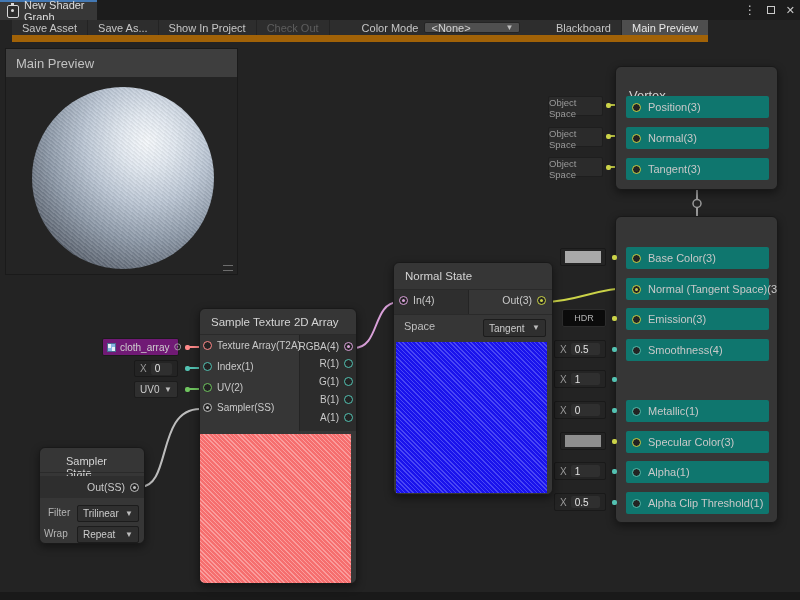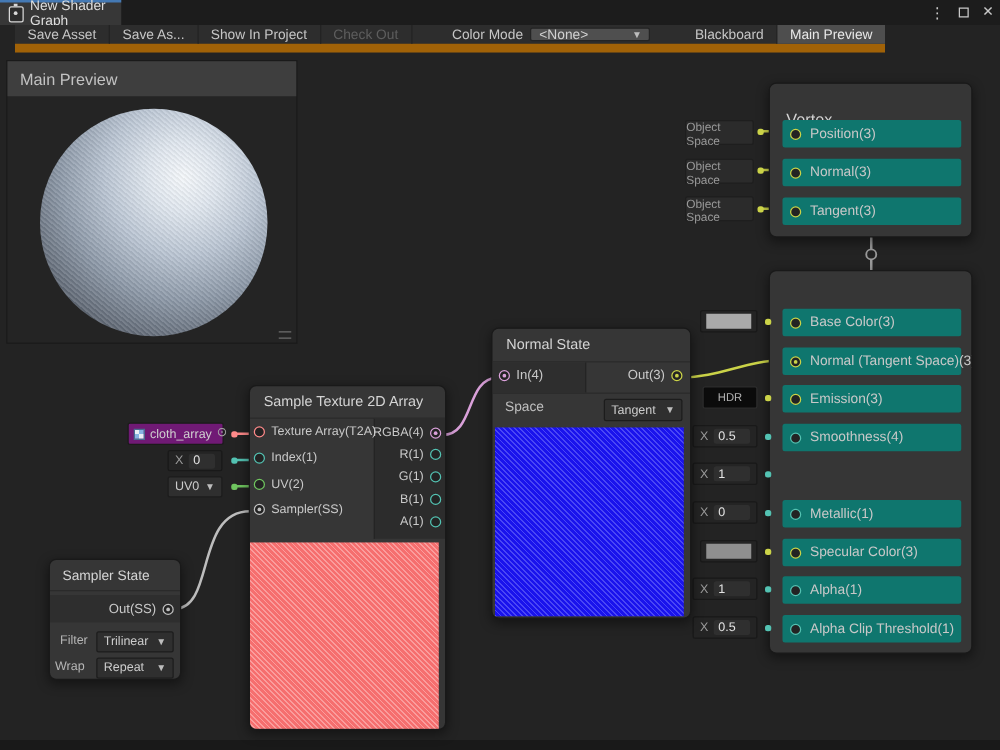--- a/index.html
+++ b/index.html
@@ -53,21 +53,21 @@
   .sphere::after{content:"";position:absolute;inset:0;border-radius:50%;
           background:repeating-linear-gradient(40deg, rgba(255,255,255,.10) 0 1px, rgba(0,0,0,.05) 2px 3px);}
   .grip{position:absolute;right:4px;bottom:3px;width:10px;height:4px;
         border-top:1px solid #6d6d6d;border-bottom:1px solid #6d6d6d;}
 
   .node{position:absolute;background:#363636;border:1px solid #191919;border-radius:6px;
         box-shadow:0 3px 9px rgba(0,0,0,.45);box-sizing:border-box;z-index:2;overflow:hidden;}
   .node-title{color:#d4d4d4;}
   .t-lg{font-size:13px;padding:21px 13px 0;}
   .t-md{font-size:11.5px;padding:7px 11px 0;}
-  .t-sm{font-size:11px;padding:7px 10px 0;}
+  .t-sm{font-size:11px;padding:7px 10px 0;margin-left:16px;}
   .tdiv{position:absolute;left:0;right:0;height:1px;background:#2a2a2a;}
 
   .slot-row{position:absolute;left:10px;width:143px;height:22px;background:#0f766e;border-radius:2px;
             display:flex;align-items:center;gap:7px;padding:0 6px;box-sizing:border-box;
             font-size:11px;color:#c8c8c8;white-space:nowrap;}
 
   .port{width:9px;height:9px;border-radius:50%;border:1.5px solid currentColor;background:#232323;
         box-sizing:border-box;flex:none;display:flex;align-items:center;justify-content:center;}
   .port.connected::after{content:"";width:3px;height:3px;border-radius:50%;background:currentColor;}
   .c-v1{color:#53c2b2;} .c-v2{color:#6fc55f;} .c-v3{color:#cbd348;}

